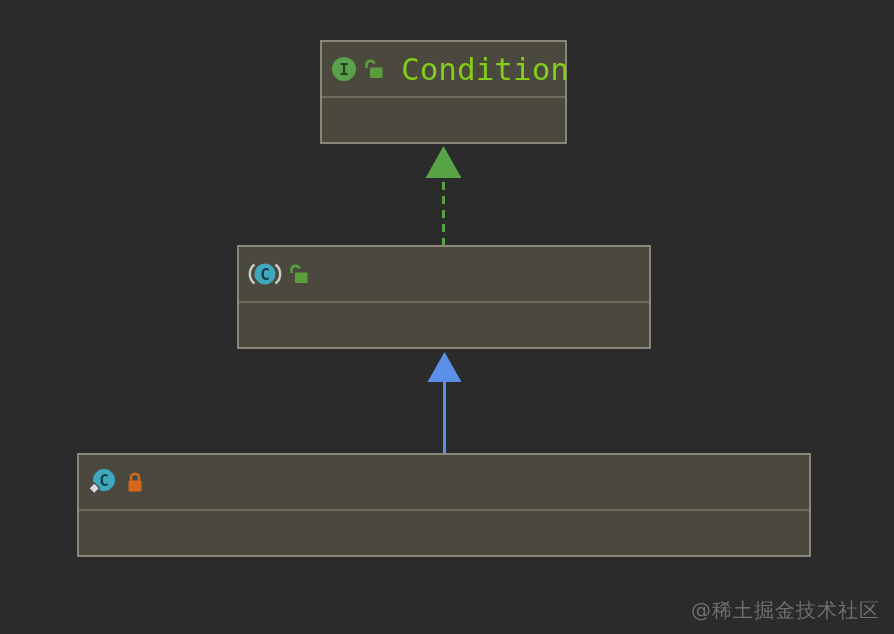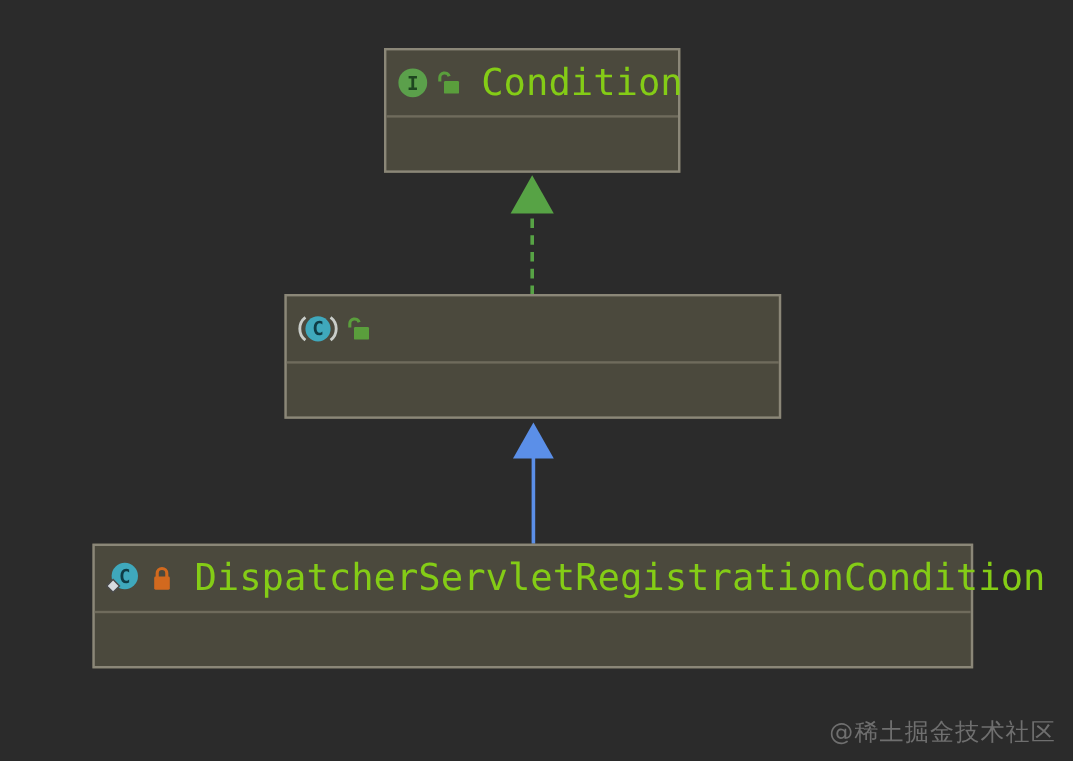--- a/index.html
+++ b/index.html
@@ -136,20 +136,19 @@
           <text x="16" y="17.5" text-anchor="middle" class="icon-letter teal">C</text>
           <rect x="2.5" y="16.5" width="7.5" height="7.5" transform="rotate(45 6.25 20.25)" fill="#d7dbdf" stroke="#4a4a4a" stroke-width="1.2"></rect>
         </svg>
       </span>
       <span class="icon lock">
         <svg width="22" height="22" viewBox="0 0 22 22">
           <path d="M7 10 V6.8 a4 4 0 0 1 8 0 V10" fill="none" stroke-width="2.6" stroke="#d2691e"></path>
           <rect x="4.5" y="9.5" width="13" height="11" rx="1.2" fill="#d2691e"></rect>
         </svg>
       </span>
-      <span class="node-label">DispatcherServletRegistrationCondition</span>
     </div>
     <div class="node-body"></div>
   </div>
 
   <div class="watermark">@稀土掘金技术社区</div>
 
 </div>
 
 </body></html>

